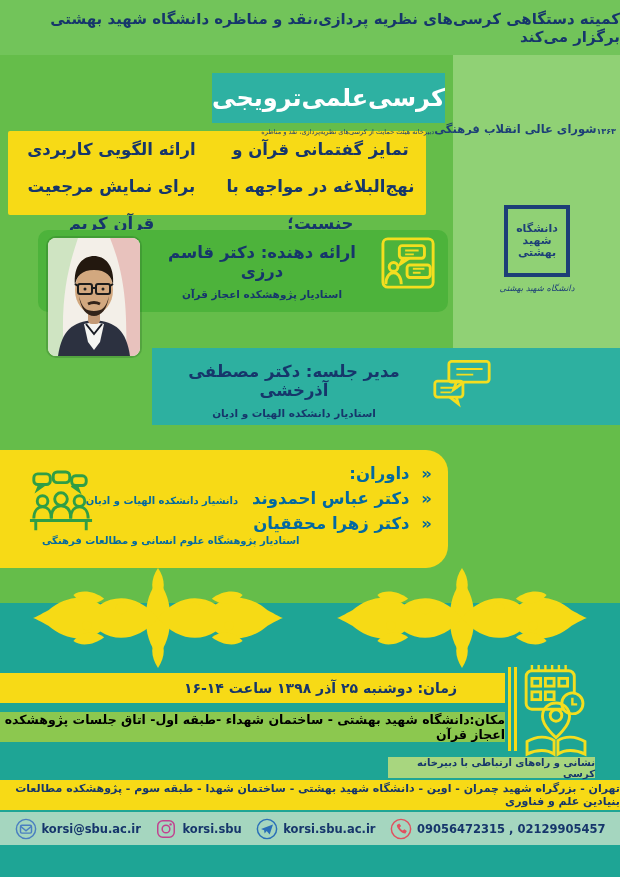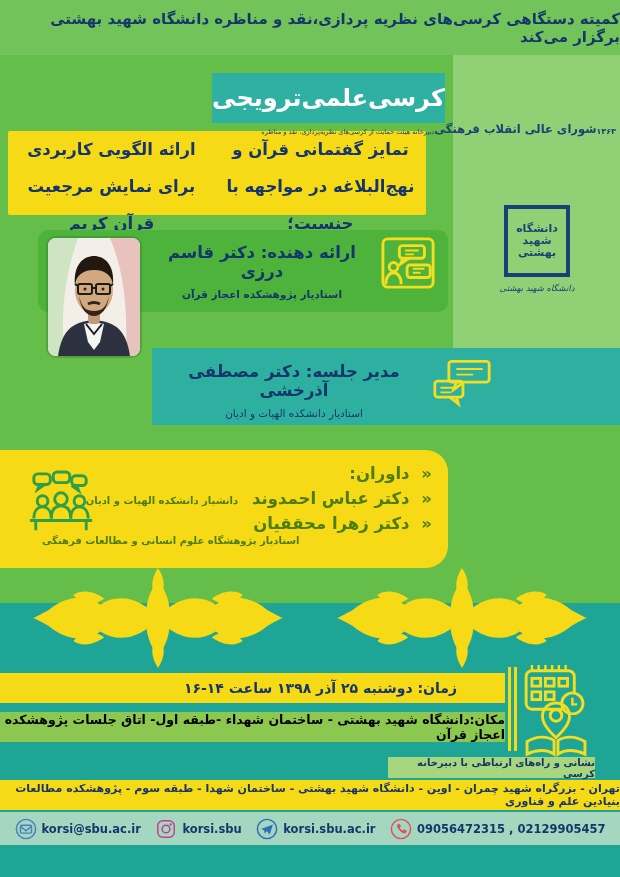--- a/index.html
+++ b/index.html
@@ -51,24 +51,24 @@
     box-shadow:0 0 0 2px rgba(30,90,30,.25);}
   .presenter-icon{left:380px;top:236px;}
   .presenter-text{left:146px;top:243px;width:232px;text-align:center;color:#16366b;}
   .presenter-text .name{font-size:16.5px;font-weight:bold;}
   .presenter-text .affil{font-size:10.5px;font-weight:bold;margin-top:7px;}
 
   .chair-band{left:152px;top:348px;width:556px;height:77px;background:#2db0a0;}
   .chair-icon{position:absolute;left:280px;top:10px;}
   .chair-text{position:absolute;left:6px;top:14px;width:272px;text-align:center;color:#16366b;}
   .chair-text .name{font-size:16.5px;font-weight:bold;}
-  .chair-text .affil{font-size:10.5px;font-weight:normal;margin-top:7px;}
+  .chair-text .affil{font-size:10.5px;font-weight:bold;margin-top:7px;}
 
   .judges-box{left:0;top:450px;width:448px;height:118px;background:#f7da16;border-radius:0 22px 22px 0;
-    color:#4d7c0f;}
+    color:#0369a1;}
   .judges-icon{position:absolute;left:26px;top:20px;}
   .judges-lines{position:absolute;right:16px;top:8px;width:420px;}
   .jline{font-size:16.5px;font-weight:bold;margin-top:6px;white-space:nowrap;}
   .jline .bullet{margin-left:6px;}
   .jline .affil{font-size:10px;margin-right:8px;padding-left:37px;}
   .jaffil3{font-size:10px;font-weight:bold;text-align:left;padding-left:30px;margin-top:2px;}
 
   .ornament{width:256px;height:100px;}
   .orn1{left:30px;top:568px;} .orn2{left:334px;top:568px;}
 

